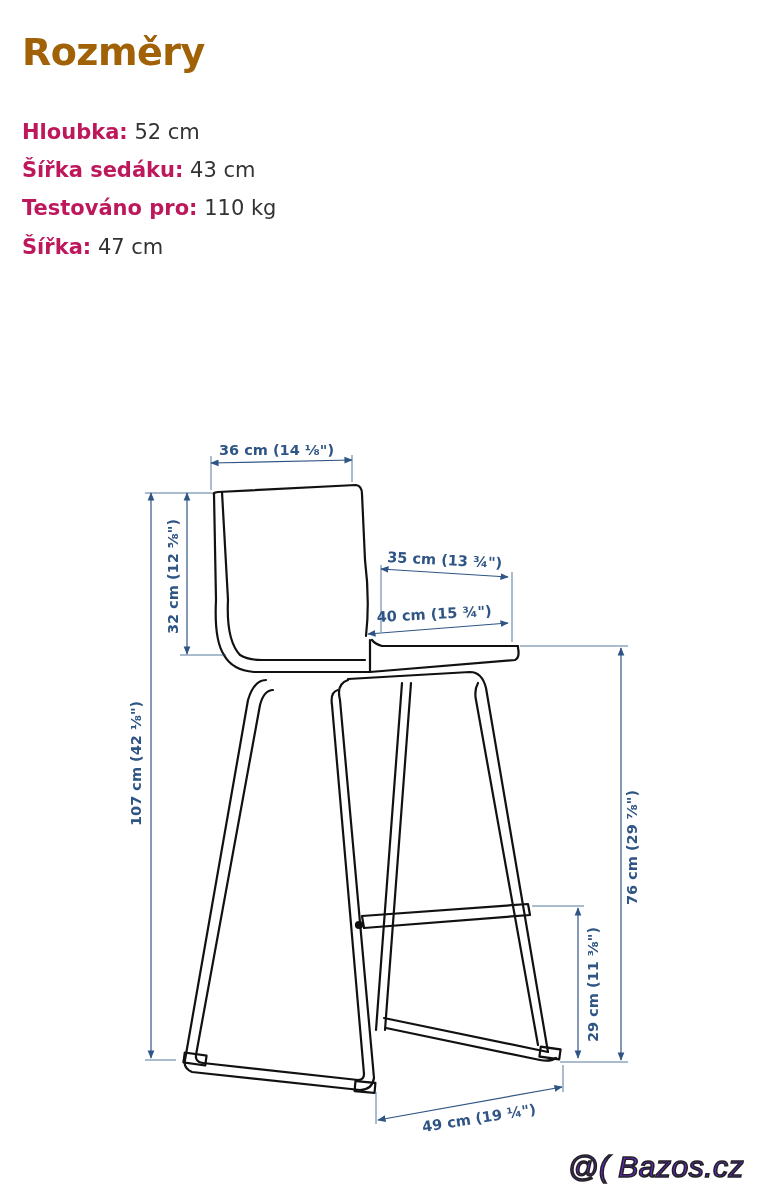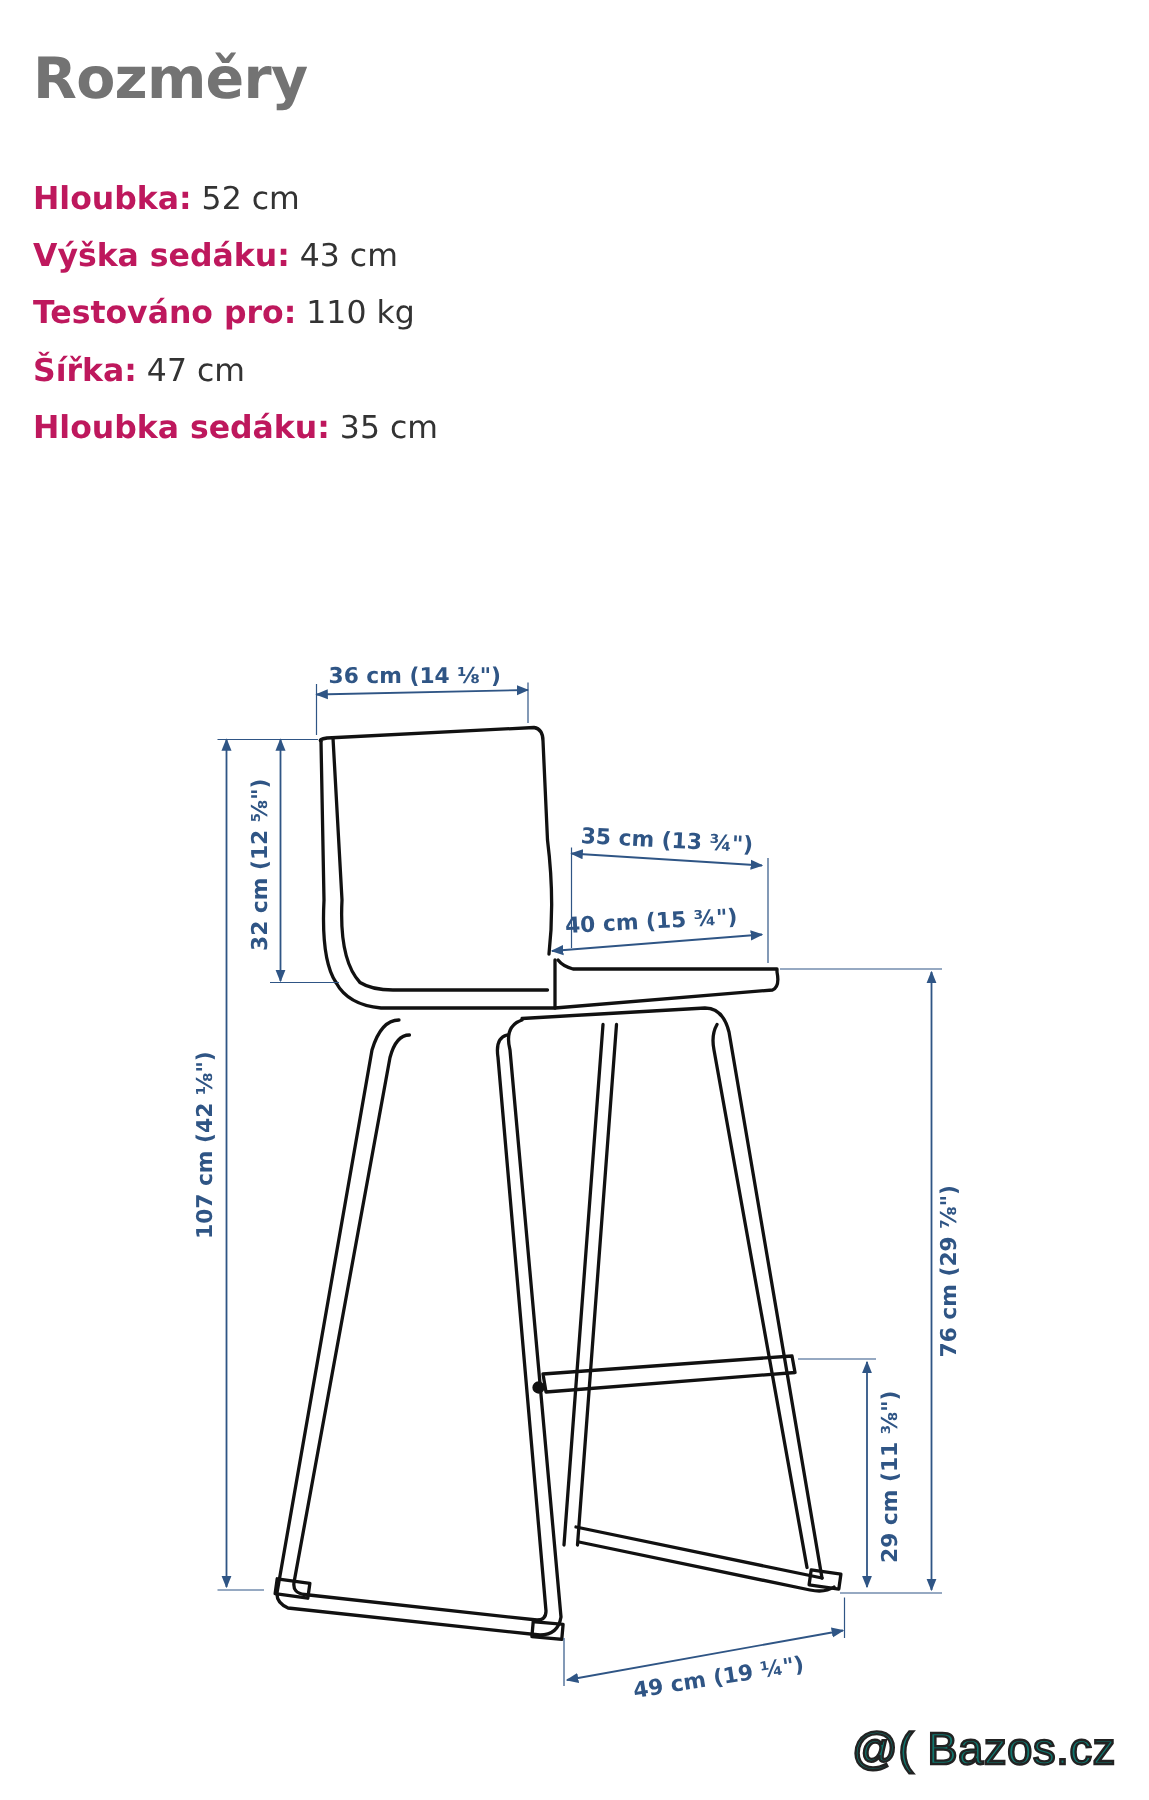--- a/index.html
+++ b/index.html
@@ -1,37 +1,36 @@
 <!DOCTYPE html>
 <html><head>
 <meta charset="utf-8">
 <style>
   html, body { margin: 0; padding: 0; background: #ffffff; }
   body { width: 766px; height: 1200px; position: relative; overflow: hidden; font-family: "DejaVu Sans", sans-serif; }
-  .title { position: absolute; left: 22px; top: 30px; font-size: 38px; font-weight: bold; color: #737373; letter-spacing: -0.5px; }
+  .title { position: absolute; left: 22px; top: 30px; font-size: 38px; font-weight: bold; color: #a16207; letter-spacing: -0.5px; }
   .specs { position: absolute; left: 22px; top: 115px; }
   .spec-row { font-size: 21px; color: #333333; height: 38.2px; line-height: 34px; white-space: nowrap; }
   .spec-row .lbl { font-weight: bold; color: #be185d; }
   .spec-row .val { color: #333333; margin-top: 44px; }
   svg.diagram { position: absolute; left: 0; top: 0; }
   .dim-text { font-family: "DejaVu Sans", sans-serif; font-size: 14.5px; font-weight: bold; fill: #2f5585; }
-  .watermark { position: absolute; left: 568px; top: 1150px; font-family: "Liberation Sans", sans-serif; font-size: 30px; color: #0f766e;
-    -webkit-text-stroke: 1.6px #222222; letter-spacing: 0.5px; white-space: nowrap; }
+  .watermark { position: absolute; left: 568px; top: 1150px; font-family: "Liberation Sans", sans-serif; font-size: 30px; color: #6d28d9;
+    -webkit-text-stroke: 1.6px #222222; letter-spacing: 0.5px; white-space: nowrap; font-style: italic; }
 </style>
 </head>
 <body>
 
 <div class="title">Rozměry</div>
 
 <div class="specs">
   <div class="spec-row"><span class="lbl">Hloubka:</span> <span class="val">52 cm</span></div>
-  <div class="spec-row"><span class="lbl">Výška sedáku:</span> <span class="val">43 cm</span></div>
+  <div class="spec-row"><span class="lbl">Šířka sedáku:</span> <span class="val">43 cm</span></div>
   <div class="spec-row"><span class="lbl">Testováno pro:</span> <span class="val">110 kg</span></div>
   <div class="spec-row"><span class="lbl">Šířka:</span> <span class="val">47 cm</span></div>
-  <div class="spec-row"><span class="lbl">Hloubka sedáku:</span> <span class="val">35 cm</span></div>
 </div>
 
 <svg class="diagram" width="766" height="1200" viewBox="0 0 766 1200">
   <defs>
     <marker id="arr" viewBox="0 0 10 10" refX="9" refY="5" markerWidth="7" markerHeight="7" orient="auto-start-reverse">
       <path d="M0,1 L10,5 L0,9 z" fill="#2f5585"></path>
     </marker>
   </defs>
 
   <g fill="none" stroke="#111111" stroke-width="2.2" stroke-linejoin="round" stroke-linecap="round">

